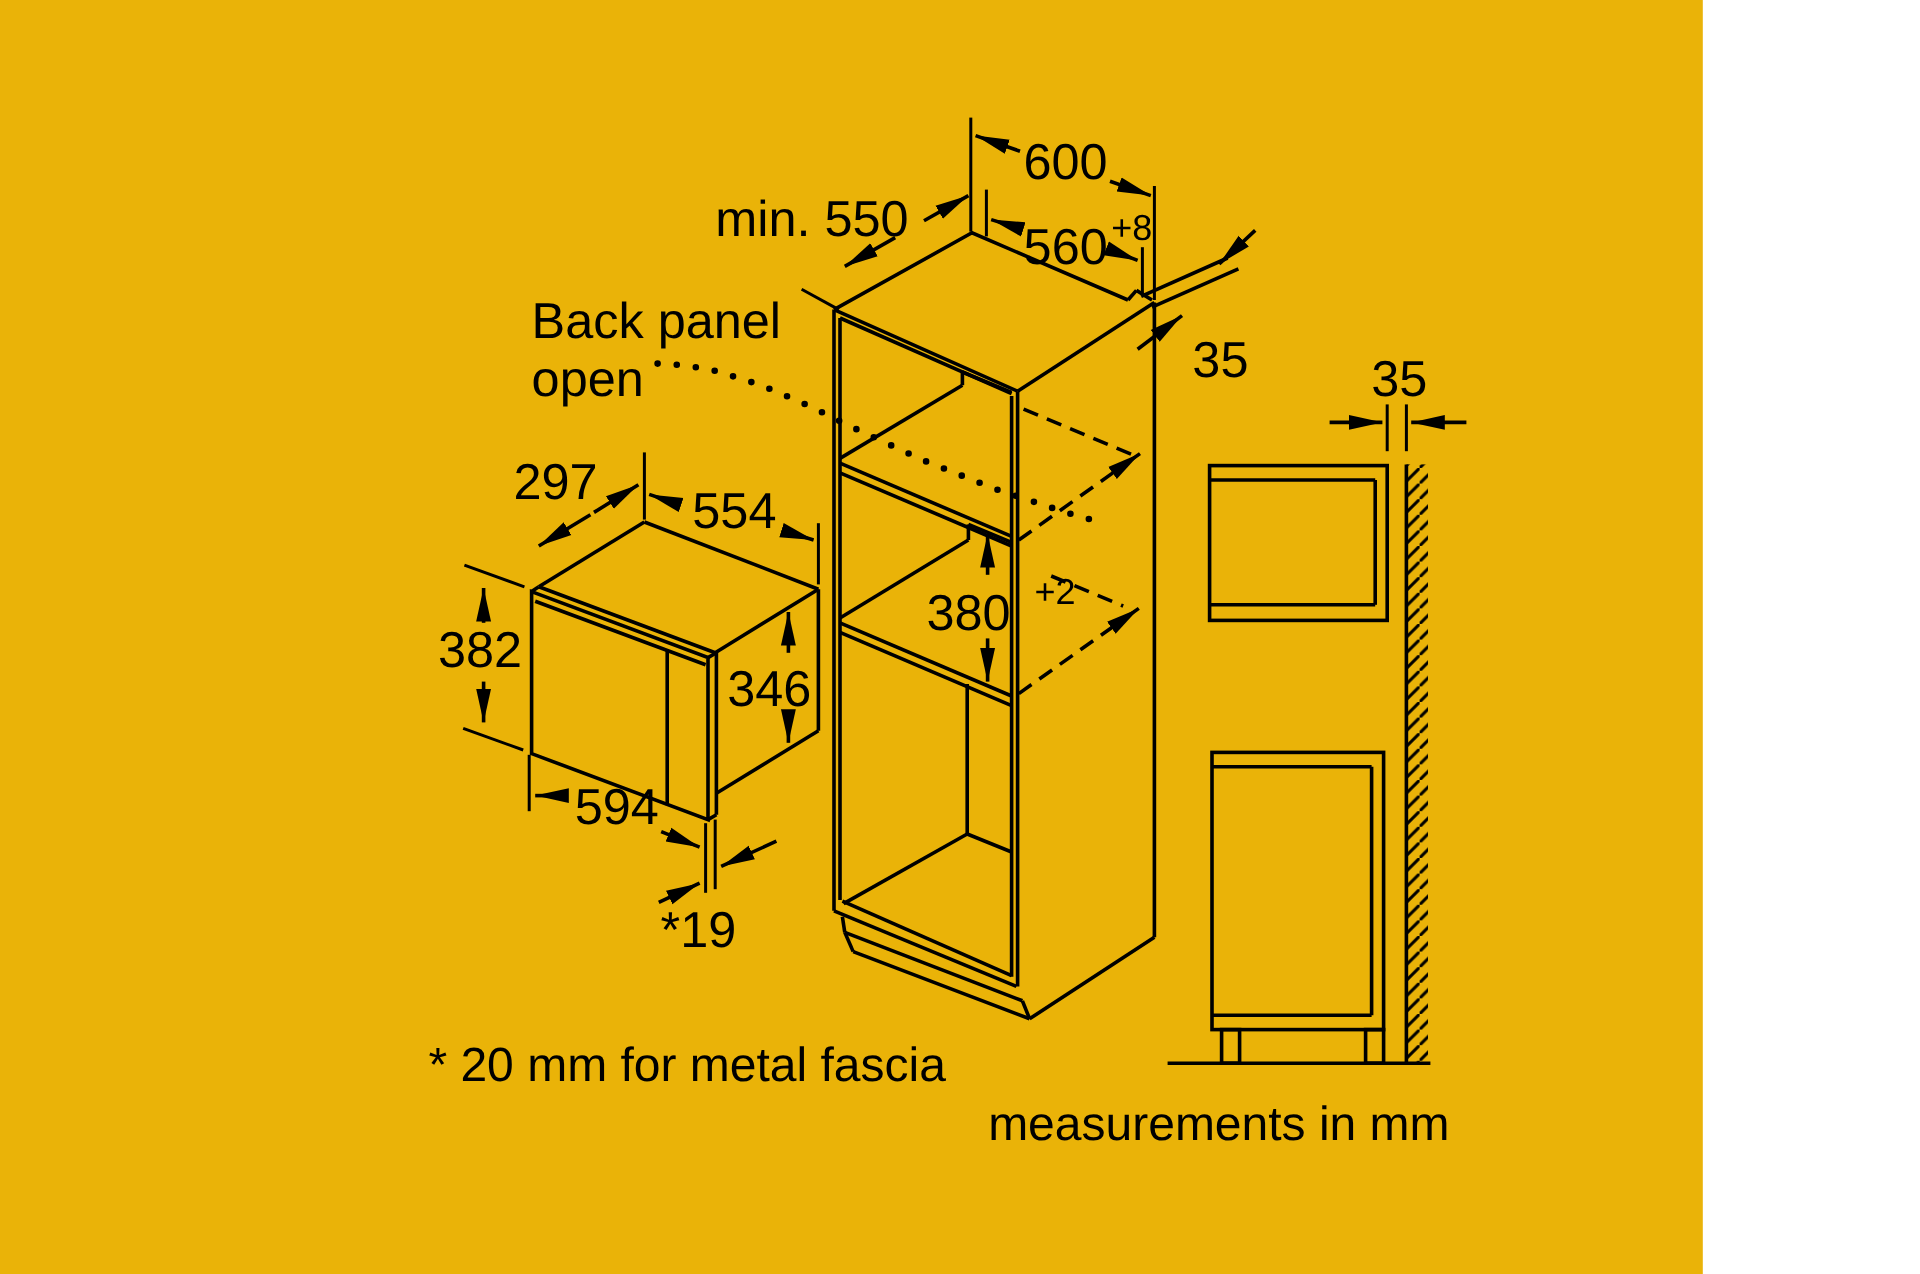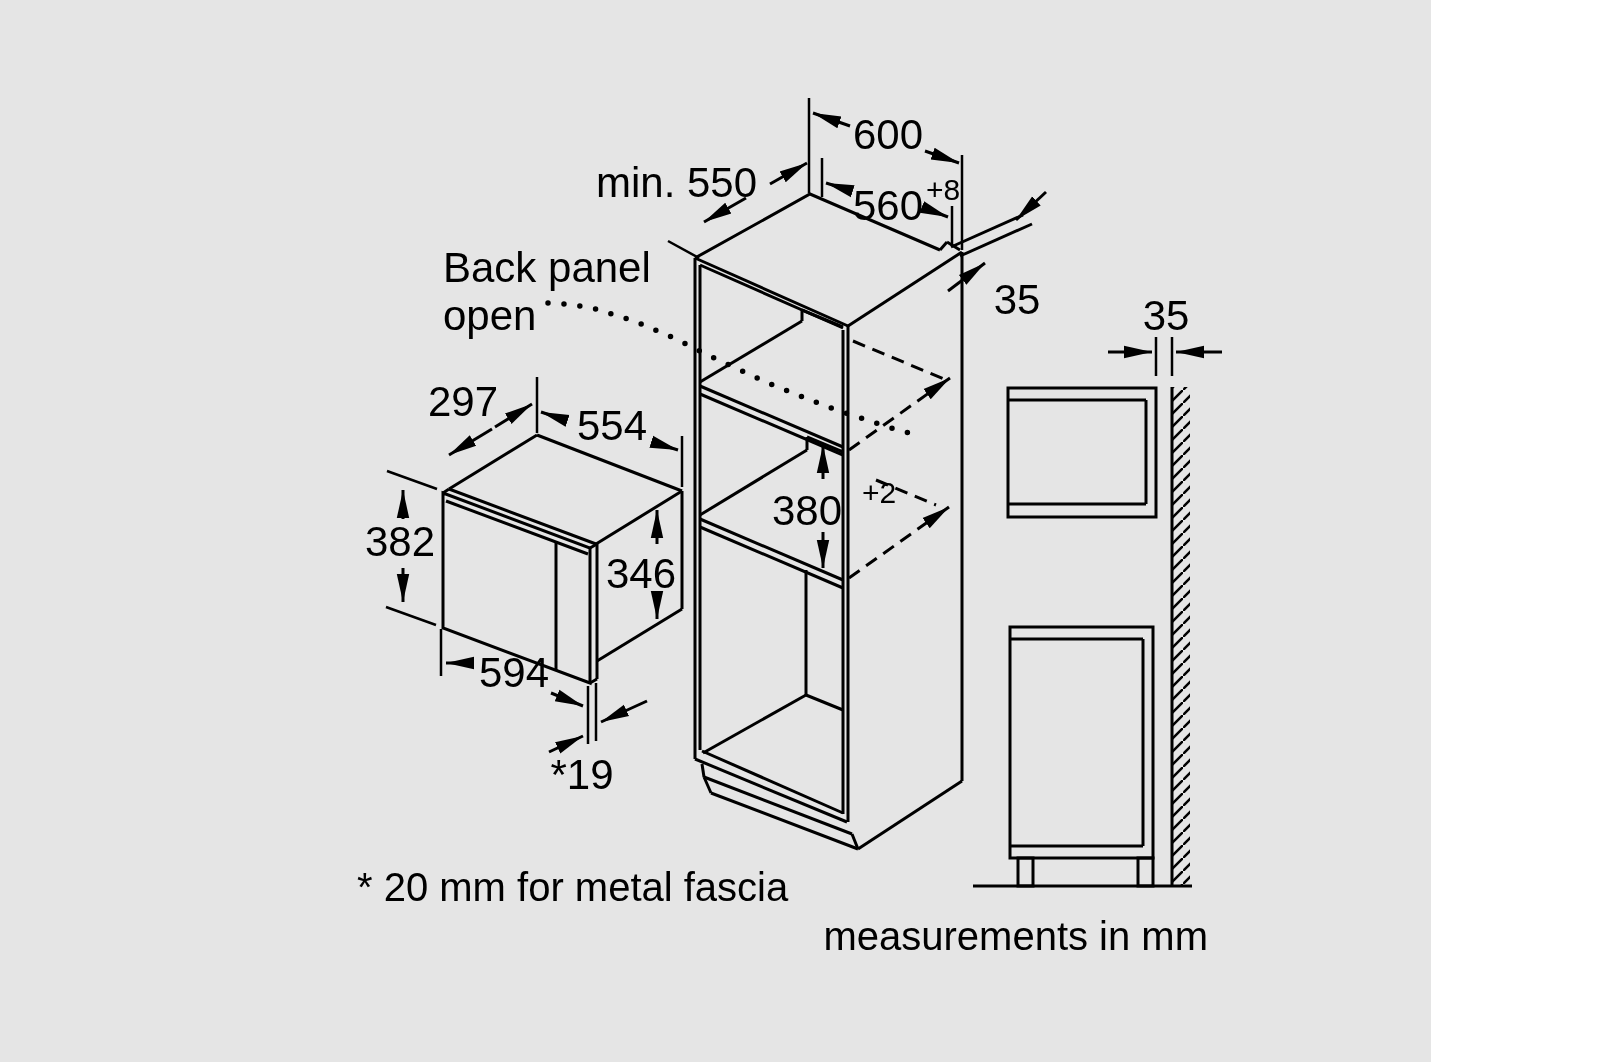--- a/index.html
+++ b/index.html
@@ -1,17 +1,17 @@
 <!DOCTYPE html>
 <html><head>
 <meta charset="utf-8">
 <style>
   html,body{margin:0;padding:0;background:#fff;}
-  #stage{position:relative;width:1419px;height:1062px;background:#e5e5e5;overflow:hidden;
-         font-family:"Liberation Sans", sans-serif;padding-left:12px;}
+  #stage{position:relative;width:1419px;height:1062px;background:#eab308;overflow:hidden;
+         font-family:"Liberation Sans", sans-serif;}
   svg{position:absolute;left:0;top:0;}
   svg text{fill:#000;font-family:"Liberation Sans", sans-serif;}
   .dim{font-size:42px;}
   .sup{font-size:30px;}
   .note{font-size:40px;}
   .ln{stroke:#000;stroke-width:3;fill:none;}
   .thin{stroke:#000;stroke-width:2.5;fill:none;}
   .dash{stroke:#000;stroke-width:3;fill:none;stroke-dasharray:13 8;}
   .dots{stroke:#000;stroke-width:5.5;fill:none;stroke-linecap:round;stroke-dasharray:0 16;}
 </style>

